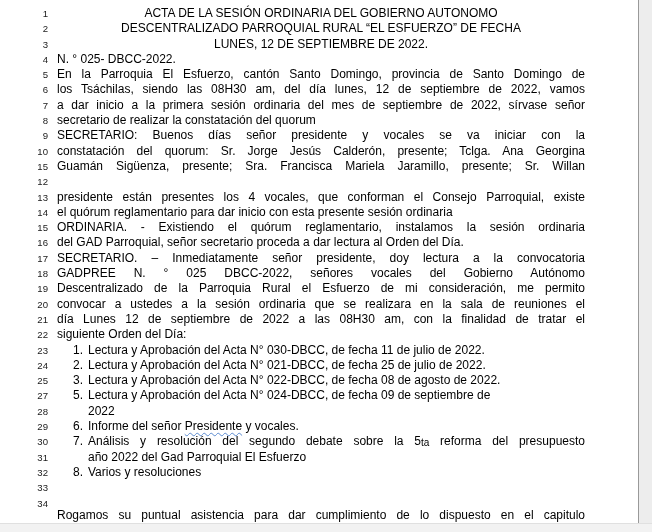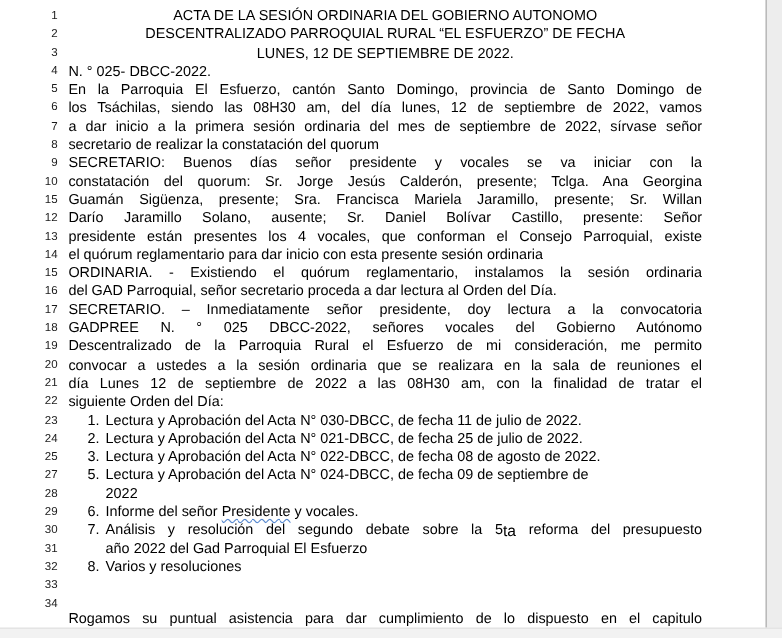--- a/index.html
+++ b/index.html
@@ -53,21 +53,21 @@
     font-size: 12px;
     line-height: 15.3px;
     color: var(--txt, #000000);
     white-space: nowrap;
     flex: none;
   }
   .txt.center { text-align: center; }
   .txt.justify { text-align: justify; text-align-last: justify; }
   .b { font-weight: normal; }
   .sup {
-    font-size: 13px;
+    font-size: 10px;
     vertical-align: top;
     position: relative; top: 0.5px;
   }
   .sq {
     text-decoration-line: underline;
     text-decoration-style: wavy;
     text-decoration-color: var(--sq, #5b8bd0);
     text-decoration-thickness: 1px;
     text-underline-offset: 2px;
   }
@@ -126,21 +126,20 @@
       <div class="row">
         <div class="num">10</div>
         <div class="txt justify"><span>constatación del quorum: Sr. Jorge Jesús Calderón, presente; Tclga. Ana Georgina</span></div>
       </div>
       <div class="row">
         <div class="num">15</div>
         <div class="txt justify"><span>Guamán Sigüenza, presente; Sra. Francisca Mariela Jaramillo, presente; Sr. Willan</span></div>
       </div>
       <div class="row">
         <div class="num">12</div>
-        <div class="txt justify"><span>Darío Jaramillo Solano, ausente; Sr. Daniel Bolívar Castillo, presente: Señor</span></div>
       </div>
       <div class="row">
         <div class="num">13</div>
         <div class="txt justify"><span>presidente están presentes los 4 vocales, que conforman el Consejo Parroquial, existe</span></div>
       </div>
       <div class="row">
         <div class="num">14</div>
         <div class="txt left"><span>el quórum reglamentario para dar inicio con esta presente sesión ordinaria</span></div>
       </div>
       <div class="row">

